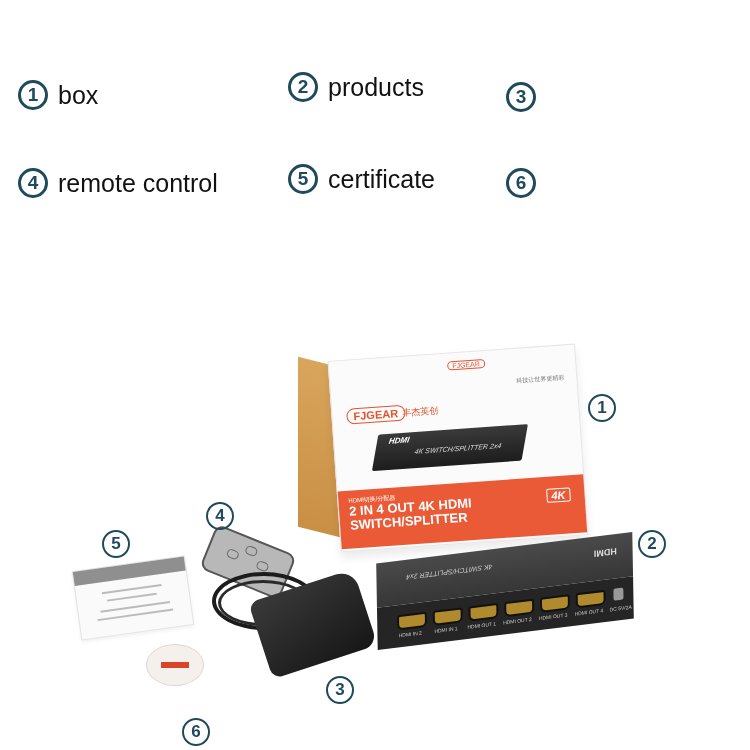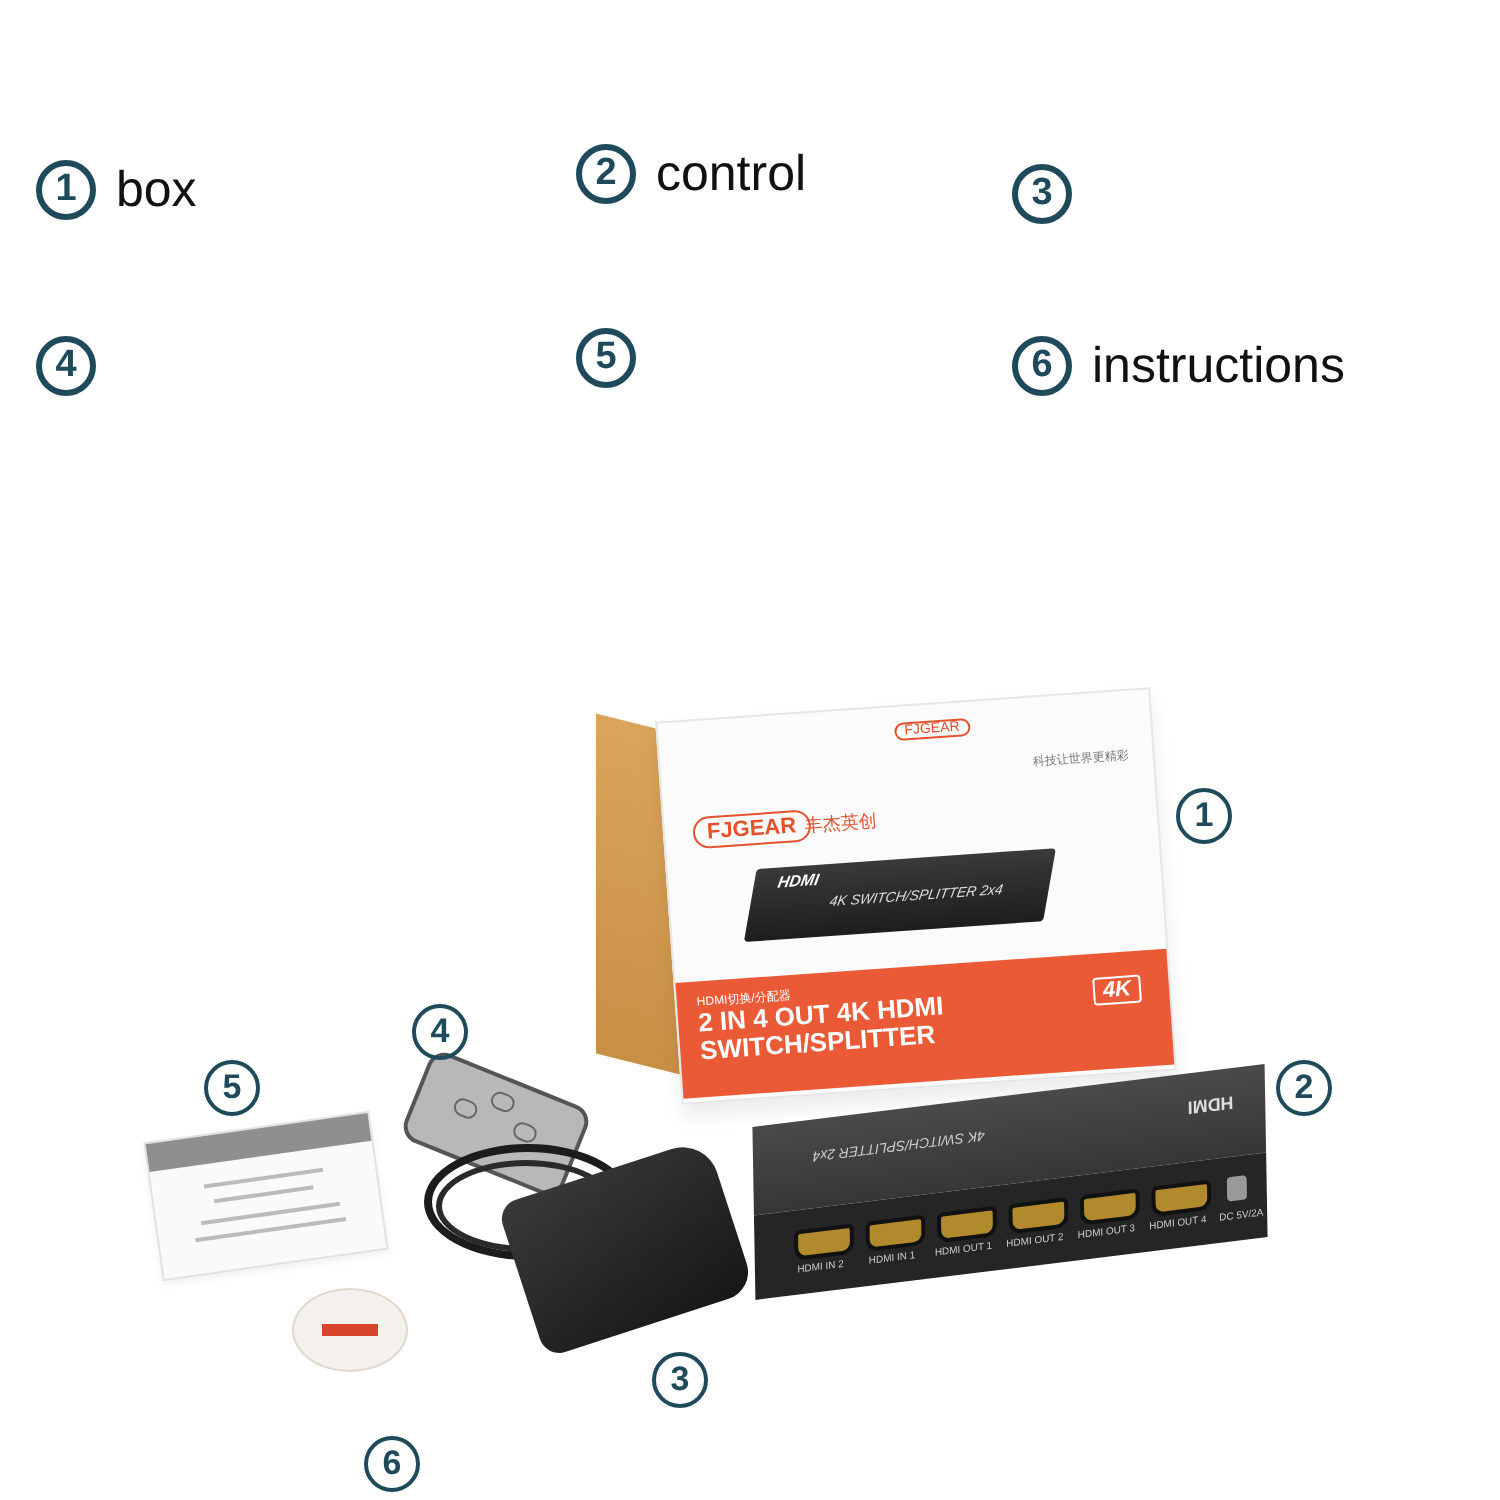--- a/index.html
+++ b/index.html
@@ -48,34 +48,35 @@
 </style>
 </head>
 <body>
 
 <div class="label" style="left:18px;top:80px;">
   <span class="num">1</span>
   <span>box</span>
 </div>
 <div class="label" style="left:288px;top:72px;">
   <span class="num">2</span>
-  <span>control</span>
+  <span>products</span>
 </div>
 <div class="label" style="left:506px;top:82px;">
   <span class="num">3</span>
 </div>
 <div class="label" style="left:18px;top:168px;">
   <span class="num">4</span>
+  <span>remote control</span>
 </div>
 <div class="label" style="left:288px;top:164px;">
   <span class="num">5</span>
+  <span>certificate</span>
 </div>
 <div class="label" style="left:506px;top:168px;">
   <span class="num">6</span>
-  <span>instructions</span>
 </div>
 
 <div class="scene">
 
   <div class="box-side"></div>
   <div class="box-front">
     <span class="box-top-tag">FJGEAR</span>
     <span class="box-right-cn">科技让世界更精彩</span>
     <span class="box-brand">FJGEAR</span>
     <span class="box-brand-cn">丰杰英创</span>

